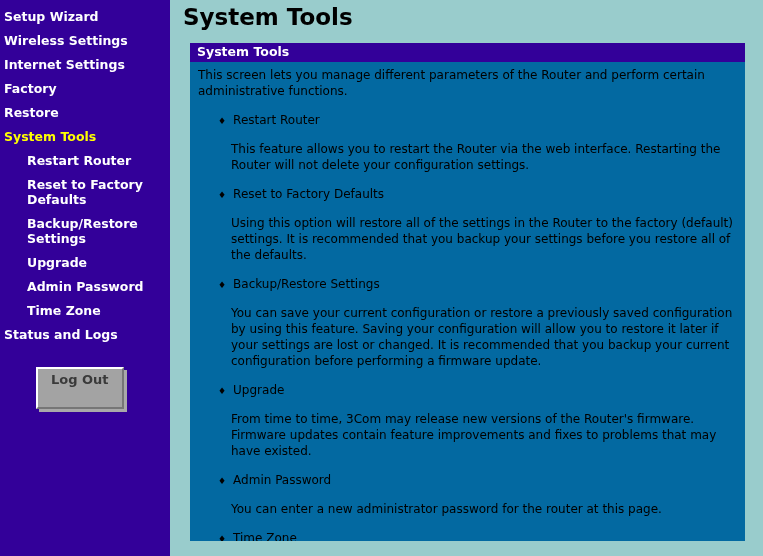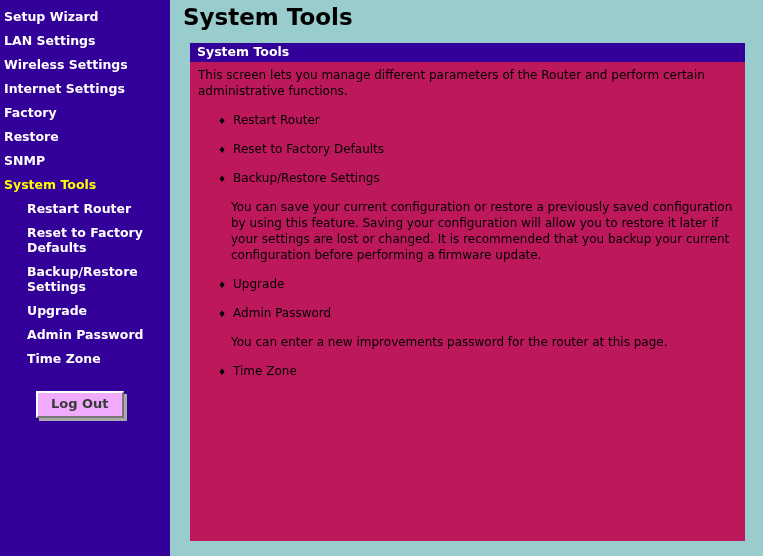--- a/index.html
+++ b/index.html
@@ -32,31 +32,31 @@
     line-height: 15px;
     margin-bottom: 9px;
     cursor: pointer;
     color: #ffffff;
   }
   .nav-item.sub { margin-left: 23px; }
   .nav-item.active { color: var(--active-item); }
   .logout-wrap { margin: 25px 0 0 32px; }
   .logout-btn {
     display: inline-block;
-    background: #f0abfc;
+    background: #a3a3a3;
     border-top: 2px solid #ffffff;
     border-left: 2px solid #ffffff;
     border-right: 2px solid #767676;
     border-bottom: 2px solid #767676;
     box-shadow: 3px 3px 0 #a9a9a9;
     color: #3a3a3a;
     font-size: 13px;
     font-weight: bold;
     font-family: inherit;
-    padding: 3px 13px 5px 13px;
+    padding: 3px 13px 20px 13px;
     cursor: pointer;
   }
 
   
   .content {
     flex: 1;
     padding: 4px 18px 0 13px;
   }
   .page-title {
     font-size: 23px;
@@ -71,21 +71,21 @@
   }
   .panel-header {
     background: var(--panel-header-bg);
     color: #ffffff;
     font-size: 12.5px;
     font-weight: bold;
     padding: 2px 7px 3px 7px;
     line-height: 14px;
   }
   .panel-body {
-    background: #be185d;
+    background: #0369a1;
     color: #000000;
     height: 479px;
     padding: 3px 8px 6px 8px;
     font-size: 12px;
     line-height: 16px;
     overflow: hidden;
   }
   .intro { margin: 2px 0 0 0; }
   .bullet-row {
     margin: 13px 0 13px 20px;
@@ -100,81 +100,83 @@
   }
   .desc { margin: 13px 0 13px 33px; }
 </style>
 </head>
 <body>
 
 <div class="app">
 
   <nav class="sidebar">
     <div class="nav-item">Setup Wizard</div>
-    <div class="nav-item">LAN Settings</div>
     <div class="nav-item">Wireless Settings</div>
     <div class="nav-item">Internet Settings</div>
     <div class="nav-item">Factory</div>
     <div class="nav-item">Restore</div>
-    <div class="nav-item">SNMP</div>
     <div class="nav-item active">System Tools</div>
     <div class="nav-item sub">Restart Router</div>
     <div class="nav-item sub">Reset to Factory Defaults</div>
     <div class="nav-item sub">Backup/Restore Settings</div>
     <div class="nav-item sub">Upgrade</div>
     <div class="nav-item sub">Admin Password</div>
     <div class="nav-item sub">Time Zone</div>
+    <div class="nav-item">Status and Logs</div>
     <div class="logout-wrap">
       <button class="logout-btn">Log Out</button>
     </div>
   </nav>
 
   <main class="content">
     <h1 class="page-title">System Tools</h1>
 
     <section class="panel">
       <div class="panel-header">System Tools</div>
       <div class="panel-body">
         <p class="intro">This screen lets you manage different parameters of the Router and perform certain administrative functions.</p>
 
         <div class="section">
           <div class="bullet-row">
             <span class="diamond">♦</span>
             <span>Restart Router</span>
           </div>
+          <p class="desc">This feature allows you to restart the Router via the web interface. Restarting the Router will not delete your configuration settings.</p>
         </div>
 
         <div class="section">
           <div class="bullet-row">
             <span class="diamond">♦</span>
             <span>Reset to Factory Defaults</span>
           </div>
+          <p class="desc">Using this option will restore all of the settings in the Router to the factory (default) settings. It is recommended that you backup your settings before you restore all of the defaults.</p>
         </div>
 
         <div class="section">
           <div class="bullet-row">
             <span class="diamond">♦</span>
             <span>Backup/Restore Settings</span>
           </div>
           <p class="desc">You can save your current configuration or restore a previously saved configuration by using this feature. Saving your configuration will allow you to restore it later if your settings are lost or changed. It is recommended that you backup your current configuration before performing a firmware update.</p>
         </div>
 
         <div class="section">
           <div class="bullet-row">
             <span class="diamond">♦</span>
             <span>Upgrade</span>
           </div>
+          <p class="desc">From time to time, 3Com may release new versions of the Router's firmware. Firmware updates contain feature improvements and fixes to problems that may have existed.</p>
         </div>
 
         <div class="section">
           <div class="bullet-row">
             <span class="diamond">♦</span>
             <span>Admin Password</span>
           </div>
-          <p class="desc">You can enter a new improvements password for the router at this page.</p>
+          <p class="desc">You can enter a new administrator password for the router at this page.</p>
         </div>
 
         <div class="section">
           <div class="bullet-row">
             <span class="diamond">♦</span>
             <span>Time Zone</span>
           </div>
 
         </div>
 

